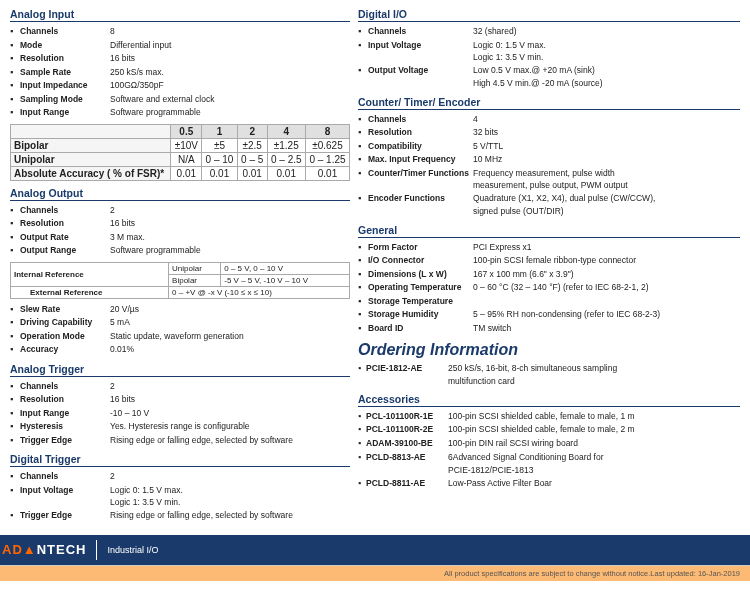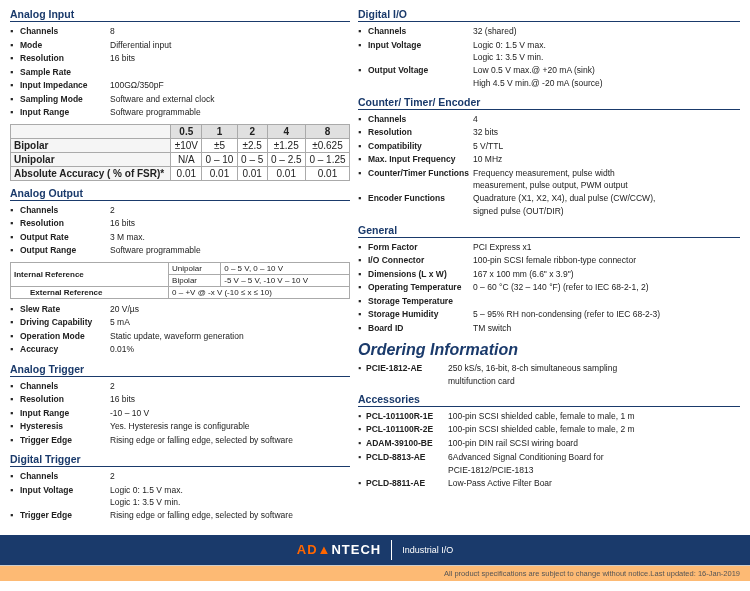--- a/index.html
+++ b/index.html
@@ -83,21 +83,20 @@
       font-weight: bold;
       background: #f5f5f5;
     }
     .footer {
       background: #1a3a6b;
       color: #fff;
       display: flex;
       align-items: center;
       padding: 5px 2px;
       margin-top: 8px;
-      justify-content: center;
     }
     .footer .brand {
       font-size: 13px;
       font-weight: 900;
       letter-spacing: 1px;
       color: #fff;
     }
     .footer .brand span {
       color: #ff6600;
     }
@@ -192,20 +191,21 @@
           <span class="value">Differential input</span>
         </li>
       <li>
           <span class="bullet">▪</span>
           <span class="label">Resolution</span>
           <span class="value">16 bits</span>
         </li>
       <li>
           <span class="bullet">▪</span>
           <span class="label">Sample Rate</span>
+          <span class="value">250 kS/s max.</span>
         </li>
       <li>
           <span class="bullet">▪</span>
           <span class="label">Input Impedance</span>
           <span class="value">100GΩ/350pF</span>
         </li>
       <li>
           <span class="bullet">▪</span>
           <span class="label">Sampling Mode</span>
           <span class="value">Software and external clock</span>

